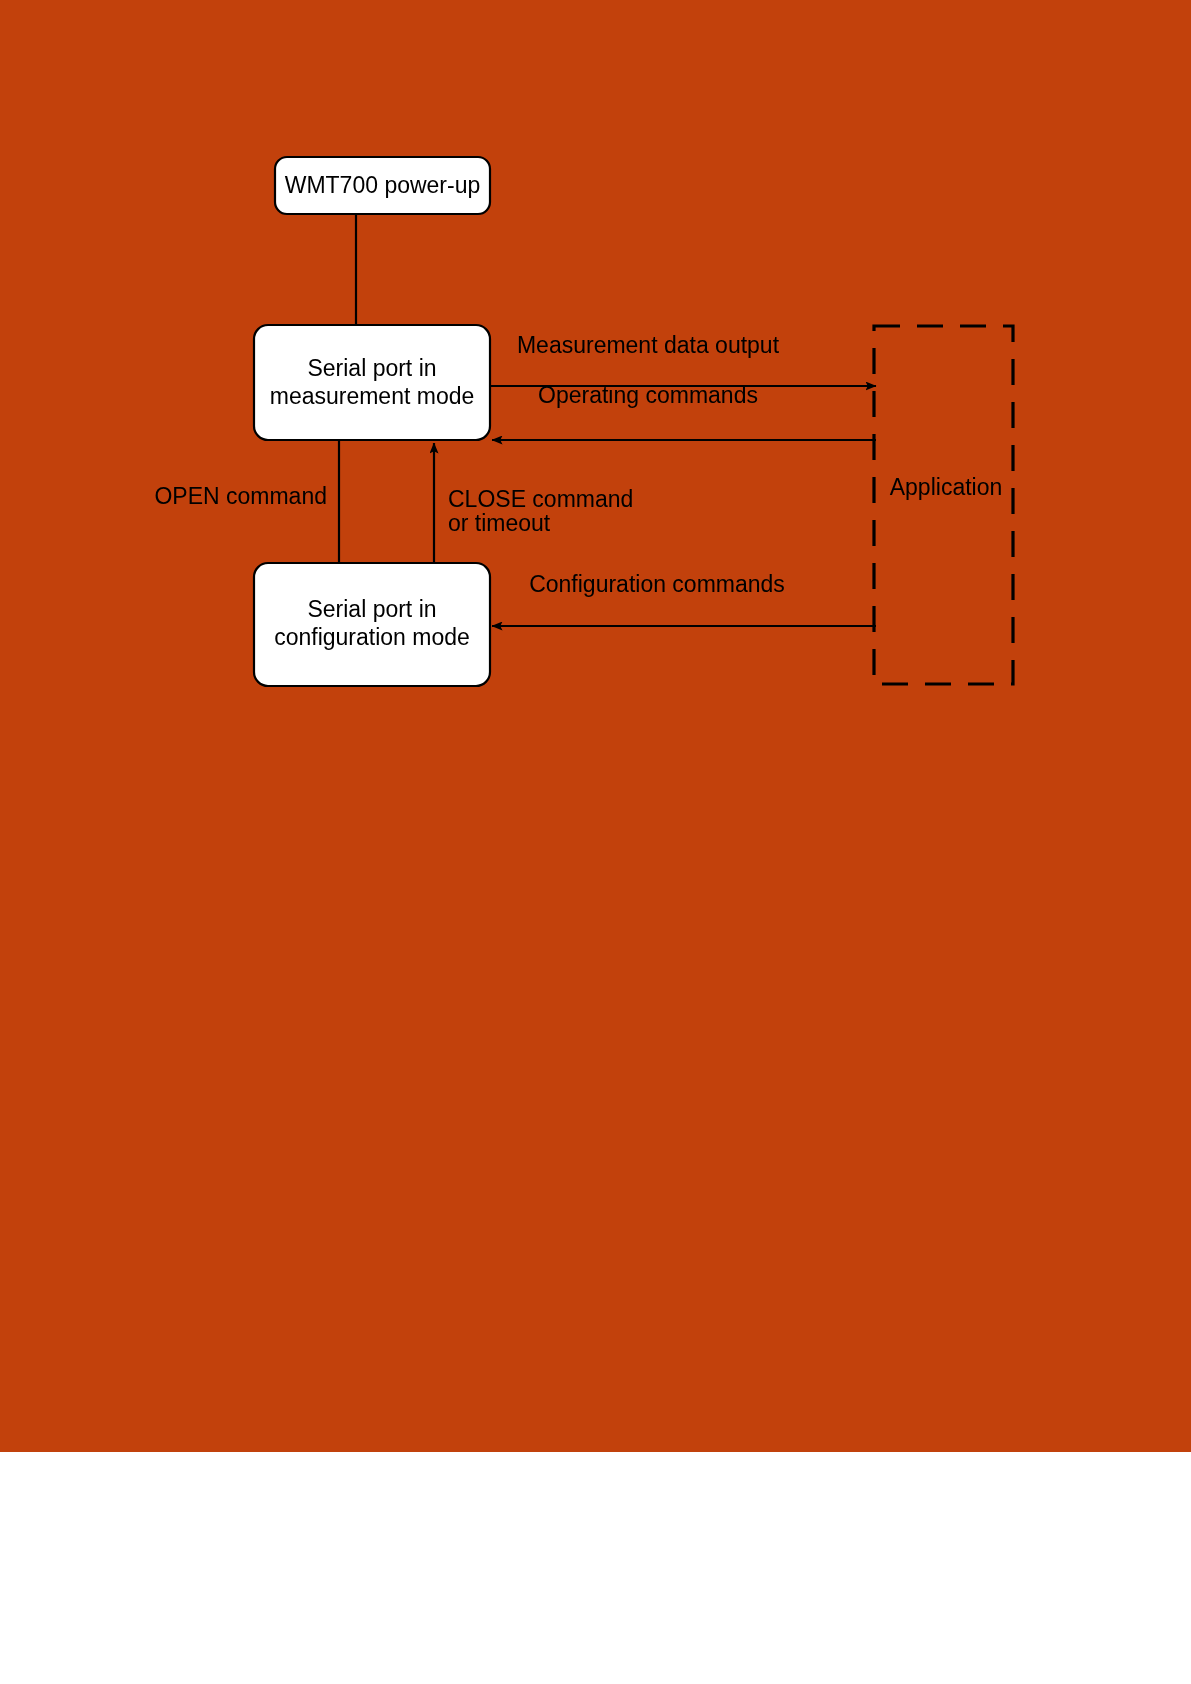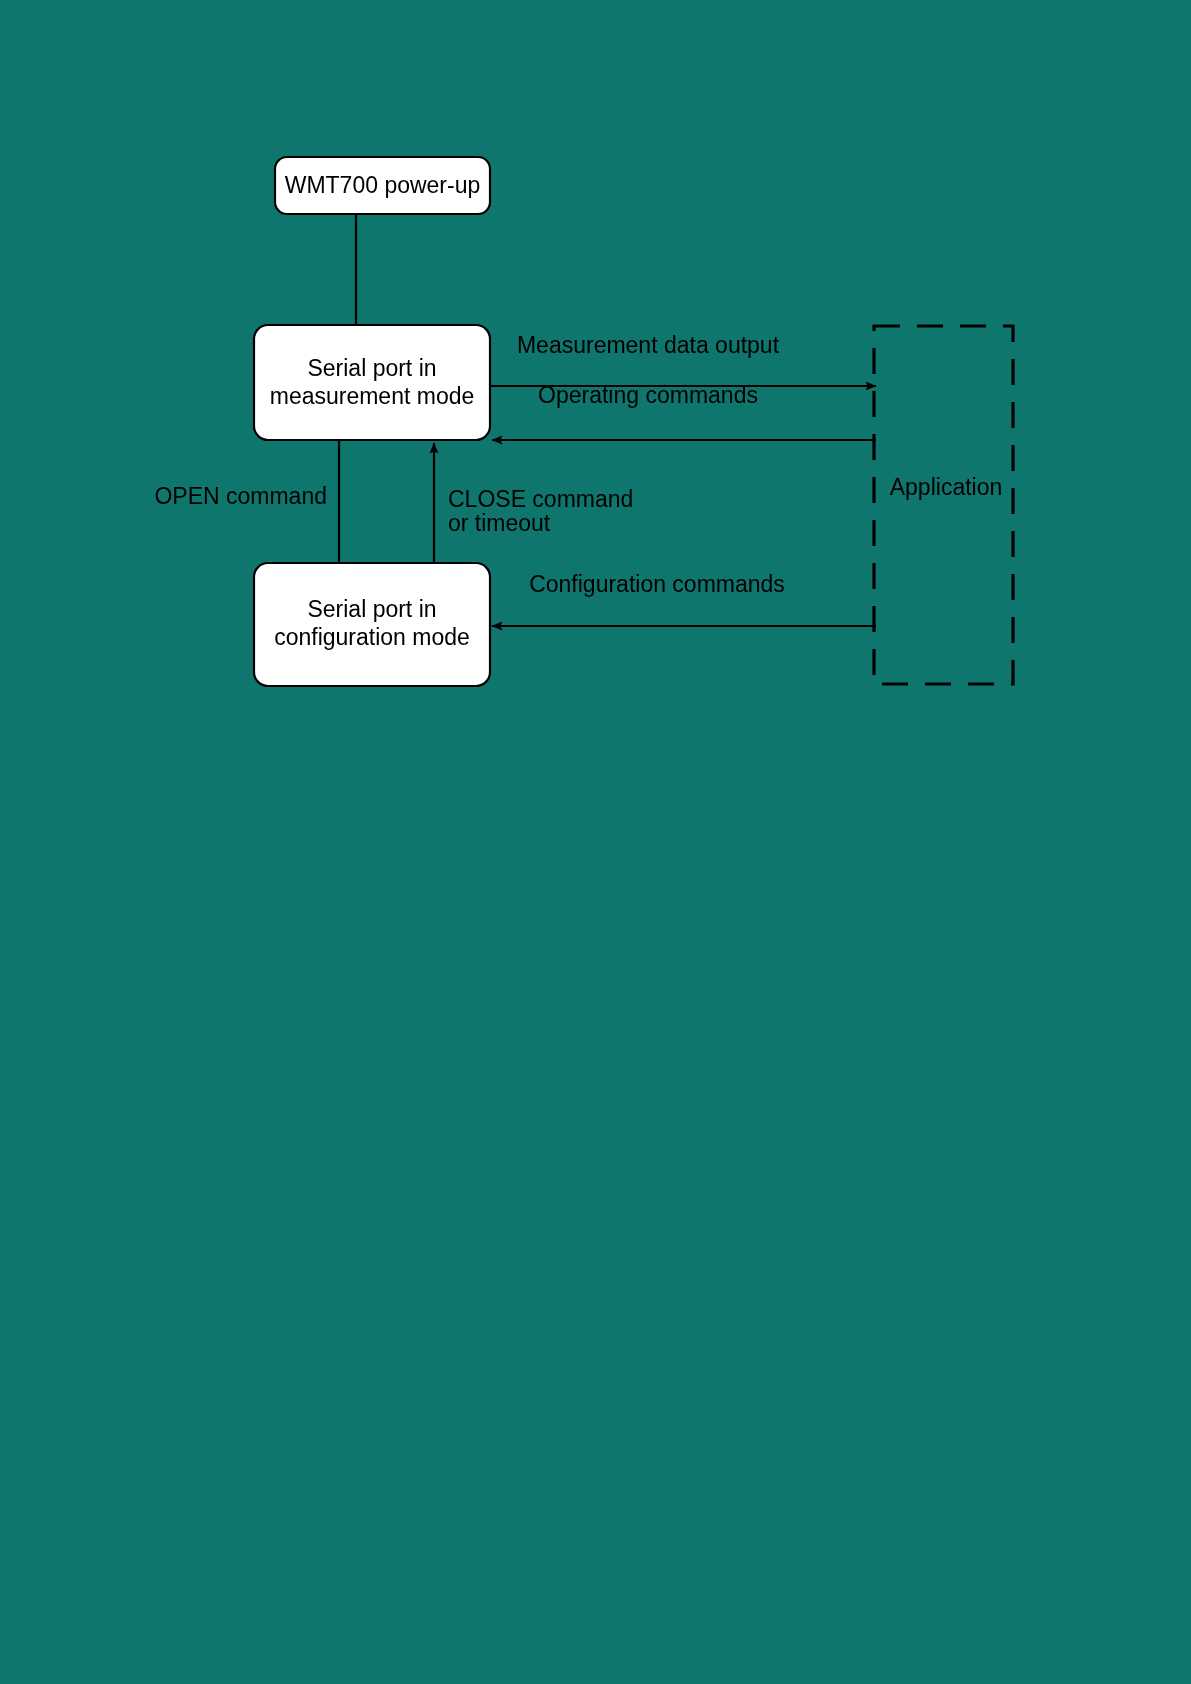--- a/index.html
+++ b/index.html
@@ -6,22 +6,22 @@
     margin: 0;
     padding: 0;
     background: #ffffff;
   }
   body {
     font-family: "Liberation Sans", sans-serif;
   }
   #canvas {
     position: relative;
     width: 1191px;
-    height: 1684px;
-    background: #0f766e;
+    height: 1452px;
+    background: #c2410c;
     overflow: hidden;
   }
   #diagram-svg {
     position: absolute;
     left: 0;
     top: 0;
     width: 1191px;
     height: 1684px;
   }
   .node-box {

